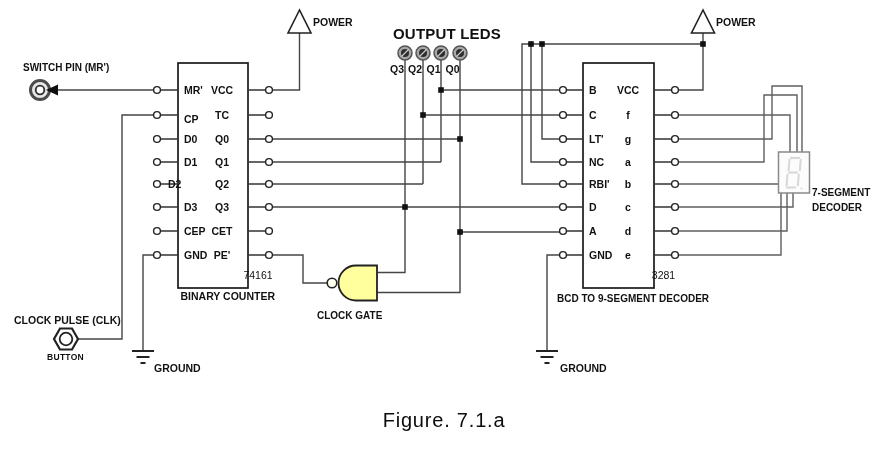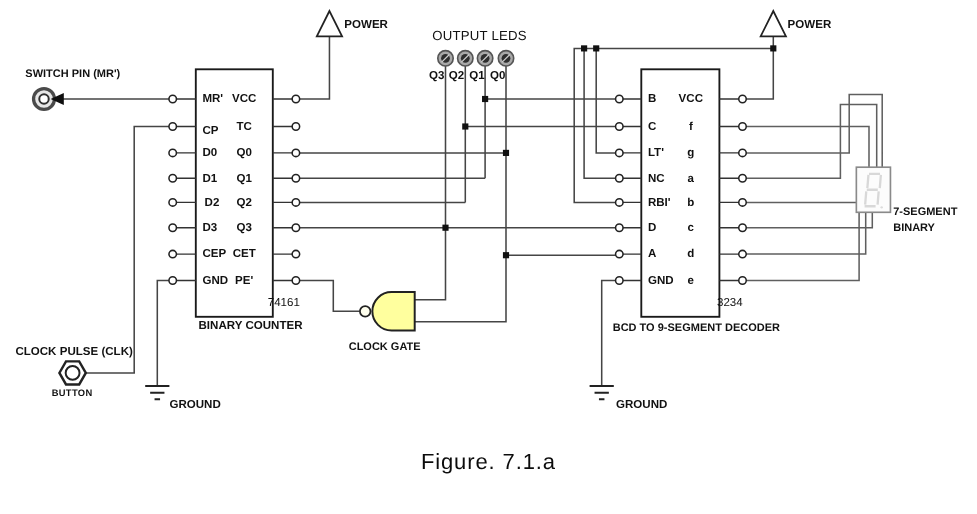--- a/index.html
+++ b/index.html
@@ -2,21 +2,21 @@
 <html><head>
 <meta charset="utf-8">
 <style>
   html,body{margin:0;padding:0;background:#fff;}
   #stage{position:relative;width:888px;height:467px;background:#ffffff;overflow:hidden;
          font-family:"Liberation Sans",sans-serif;color:#111;}
   #wires-svg{position:absolute;left:0;top:0;}
   .lbl{position:absolute;white-space:nowrap;color:#111;line-height:1.25;}
   .b10{font-size:10px;font-weight:bold;}
   .b105{font-size:10.5px;font-weight:bold;}
-  .b95{font-size:12px;font-weight:normal;letter-spacing:.2px;}
+  .b95{font-size:15px;font-weight:bold;letter-spacing:.2px;}
   .b85{font-size:8.5px;font-weight:bold;letter-spacing:.3px;}
   .n105{font-size:10.5px;font-weight:normal;margin-left:45px;}
   .sb105{font-size:10.5px;font-weight:600;}
   .pin{position:absolute;font-size:10.5px;font-weight:bold;width:42px;}
   .pin.r{text-align:center;}
   .caption{position:absolute;left:0;top:409px;width:888px;text-align:center;
            font-size:20px;letter-spacing:.8px;color:#0c0c0c;}
 </style>
 </head>
 <body>
@@ -189,21 +189,21 @@
   <div class="lbl b105" style="left:426.5px;top:62.5px">Q1</div>
   <div class="lbl b105" style="left:445.5px;top:62.5px">Q0</div>
 
   <div class="lbl b105" style="left:14px;top:314px">CLOCK PULSE (CLK)</div>
   <div class="lbl b85" style="left:47px;top:352px">BUTTON</div>
 
   <div class="pin" style="left:184px;top:83.5px">MR'</div>
   <div class="pin" style="left:184px;top:113px">CP</div>
   <div class="pin" style="left:184px;top:132.5px">D0</div>
   <div class="pin" style="left:184px;top:155.5px">D1</div>
-  <div class="pin" style="left:186px;top:177.5px">D2</div>
+  <div class="pin" style="left:168px;top:177.5px">D2</div>
   <div class="pin" style="left:184px;top:200.5px">D3</div>
   <div class="pin" style="left:184px;top:224.5px">CEP</div>
   <div class="pin" style="left:184px;top:248.5px">GND</div>
   <div class="pin r" style="left:201px;top:83.5px">VCC</div>
   <div class="pin r" style="left:201px;top:108.5px">TC</div>
   <div class="pin r" style="left:201px;top:132.5px">Q0</div>
   <div class="pin r" style="left:201px;top:155.5px">Q1</div>
   <div class="pin r" style="left:201px;top:177.5px">Q2</div>
   <div class="pin r" style="left:201px;top:200.5px">Q3</div>
   <div class="pin r" style="left:201px;top:224.5px">CET</div>
@@ -222,25 +222,25 @@
   <div class="pin" style="left:589px;top:248.5px">GND</div>
   <div class="pin r" style="left:607px;top:83.5px">VCC</div>
   <div class="pin r" style="left:607px;top:108.5px">f</div>
   <div class="pin r" style="left:607px;top:132.5px">g</div>
   <div class="pin r" style="left:607px;top:155.5px">a</div>
   <div class="pin r" style="left:607px;top:177.5px">b</div>
   <div class="pin r" style="left:607px;top:200.5px">c</div>
   <div class="pin r" style="left:607px;top:224.5px">d</div>
   <div class="pin r" style="left:607px;top:248.5px">e</div>
 
-  <div class="lbl n105" style="left:583px;top:269px;width:71px;text-align:center">3234</div>
+  <div class="lbl n105" style="left:583px;top:269px;width:71px;text-align:center">3281</div>
   <div class="lbl b10" style="left:557px;top:293px">BCD TO 9-SEGMENT DECODER</div>
 
   <div class="lbl b10" style="left:317px;top:310px">CLOCK GATE</div>
 
   <div class="lbl b10" style="left:812px;top:187px">7-SEGMENT</div>
-  <div class="lbl b10" style="left:812px;top:202px">BINARY</div>
+  <div class="lbl b10" style="left:812px;top:202px">DECODER</div>
 
   <div class="lbl sb105" style="left:154px;top:362px">GROUND</div>
   <div class="lbl sb105" style="left:560px;top:362px">GROUND</div>
 
   <div class="caption">Figure. 7.1.a</div>
 </div>
 
 </body></html>

